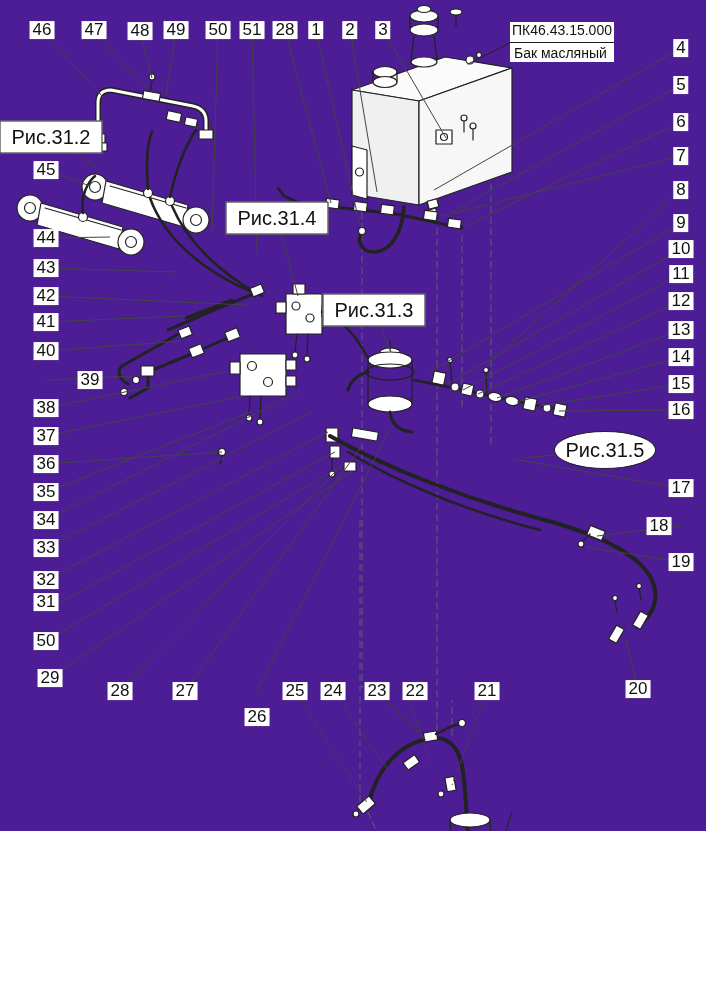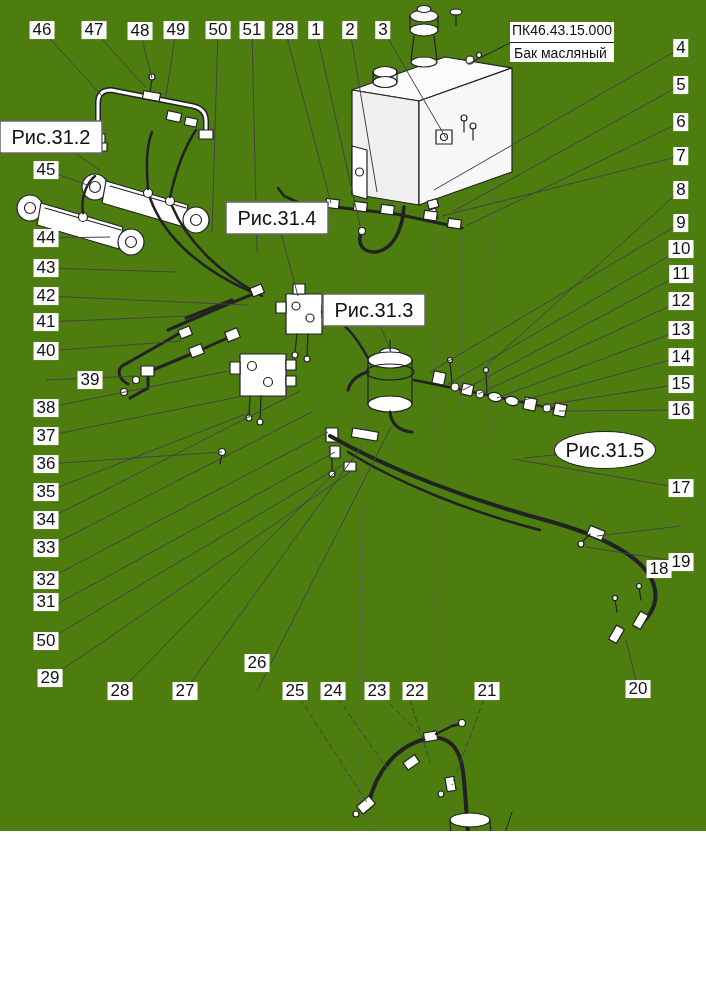--- a/index.html
+++ b/index.html
@@ -1,17 +1,17 @@
 <!DOCTYPE html>
 <html><head>
 <meta charset="utf-8">
 <style>
   html,body{margin:0;padding:0;background:#fff;}
   .stage{
-    position:relative;width:706px;height:831px;background:#4d7c0f;
+    position:relative;width:706px;height:831px;background:#4c1d95;
     font-family:"Liberation Sans",sans-serif;overflow:hidden;
   }
   .stage svg{position:absolute;left:0;top:0;z-index:1;}
   .callout{
     position:absolute;transform:translate(-50%,-50%);
     font-size:17px;color:#111;background:#fff;padding:0 3px;line-height:1.05;
     z-index:3;white-space:nowrap;
   }
   .figref{
     position:absolute;transform:translate(-50%,-50%);
@@ -346,21 +346,21 @@
       <span class="callout" style="left: 681px; top: 190px;">8</span>
       <span class="callout" style="left: 681px; top: 223px;">9</span>
       <span class="callout" style="left: 681px; top: 249px;">10</span>
       <span class="callout" style="left: 681px; top: 274px;">11</span>
       <span class="callout" style="left: 681px; top: 301px;">12</span>
       <span class="callout" style="left: 681px; top: 330px;">13</span>
       <span class="callout" style="left: 681px; top: 357px;">14</span>
       <span class="callout" style="left: 681px; top: 384px;">15</span>
       <span class="callout" style="left: 681px; top: 410px;">16</span>
       <span class="callout" style="left: 681px; top: 488px;">17</span>
-      <span class="callout" style="left: 659px; top: 526px; margin-top: 43px;">18</span>
+      <span class="callout" style="left: 659px; top: 526px;">18</span>
       <span class="callout" style="left: 681px; top: 562px;">19</span>
       <span class="callout" style="left: 638px; top: 689px;">20</span>
       <span class="callout" style="left: 46px; top: 170px;">45</span>
       <span class="callout" style="left: 46px; top: 238px;">44</span>
       <span class="callout" style="left: 46px; top: 268px;">43</span>
       <span class="callout" style="left: 46px; top: 296px;">42</span>
       <span class="callout" style="left: 46px; top: 322px;">41</span>
       <span class="callout" style="left: 46px; top: 351px;">40</span>
       <span class="callout" style="left: 46px; top: 380px; margin-left: 44px;">39</span>
       <span class="callout" style="left: 46px; top: 408px;">38</span>
@@ -368,21 +368,21 @@
       <span class="callout" style="left: 46px; top: 464px;">36</span>
       <span class="callout" style="left: 46px; top: 492px;">35</span>
       <span class="callout" style="left: 46px; top: 520px;">34</span>
       <span class="callout" style="left: 46px; top: 548px;">33</span>
       <span class="callout" style="left: 46px; top: 580px;">32</span>
       <span class="callout" style="left: 46px; top: 602px;">31</span>
       <span class="callout" style="left: 46px; top: 641px;">50</span>
       <span class="callout" style="left: 50px; top: 678px;">29</span>
       <span class="callout" style="left: 120px; top: 691px;">28</span>
       <span class="callout" style="left: 185px; top: 691px;">27</span>
-      <span class="callout" style="left: 257px; top: 663px;">26</span>
+      <span class="callout" style="left: 257px; top: 717px;">26</span>
       <span class="callout" style="left: 295px; top: 691px;">25</span>
       <span class="callout" style="left: 333px; top: 691px;">24</span>
       <span class="callout" style="left: 377px; top: 691px;">23</span>
       <span class="callout" style="left: 415px; top: 691px;">22</span>
       <span class="callout" style="left: 487px; top: 691px;">21</span>
       <div class="figref rect" style="left: 51px; top: 137px;">Рис.31.2</div>
       <div class="figref rect" style="left: 277px; top: 218px;">Рис.31.4</div>
       <div class="figref rect" style="left: 374px; top: 310px;">Рис.31.3</div>
       <div class="figref oval" style="left: 605px; top: 450px;">Рис.31.5</div>
     </div>

